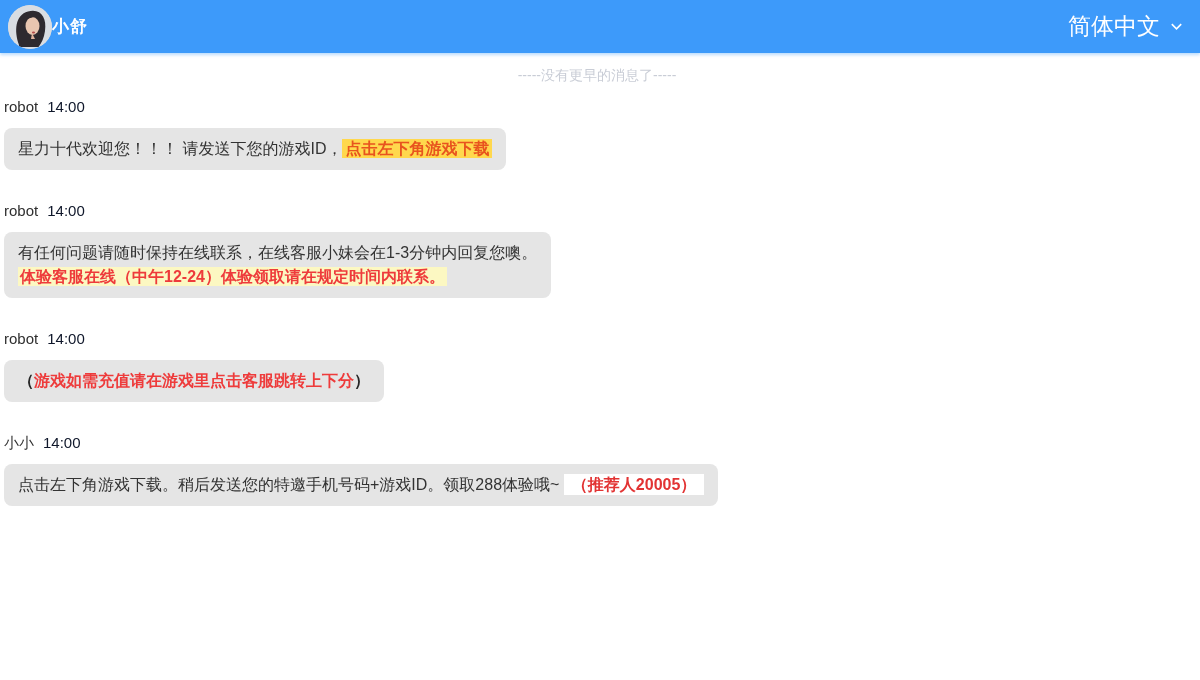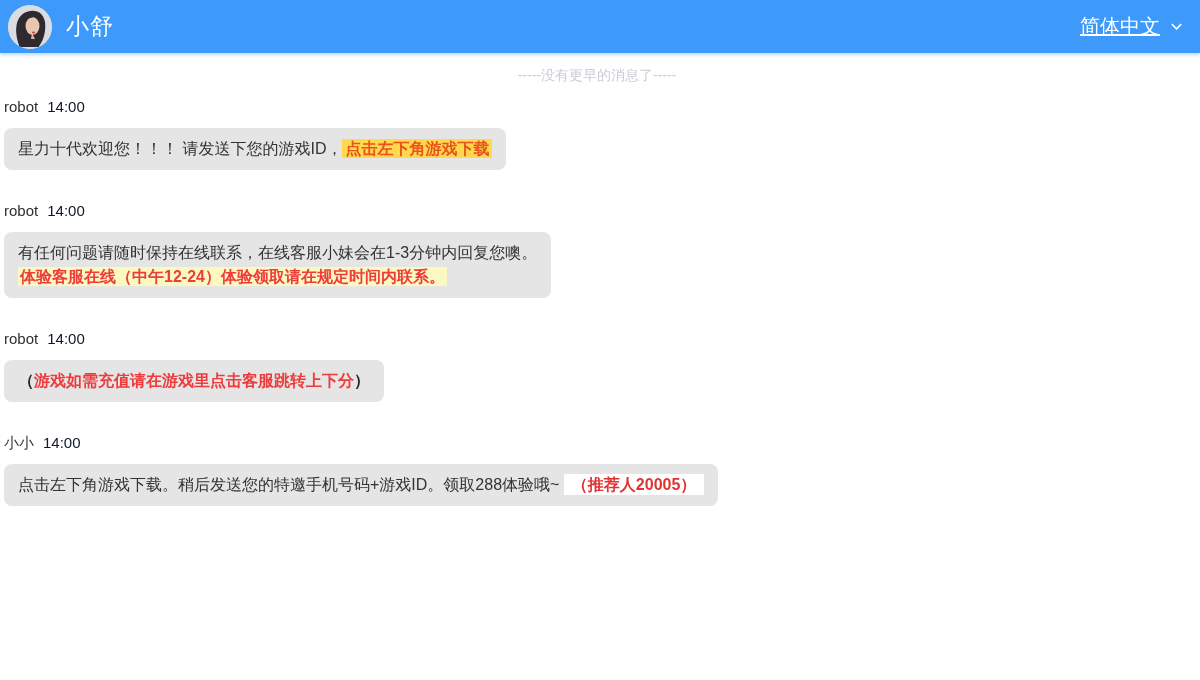--- a/index.html
+++ b/index.html
@@ -22,35 +22,34 @@
   }
   .avatar {
     width: 44px; height: 44px;
     border-radius: 50%;
     overflow: hidden;
     flex: none;
     background: #d9dde2;
   }
   .header-name {
     color: #fff;
-    font-size: 23px;
-    font-weight: normal;
-    margin-left: 14px;
+    font-size: 17px;
+    font-weight: bold;
+    margin-left: 0;
     letter-spacing: 1px;
   }
   .lang-select {
     margin-left: auto;
     display: flex;
     align-items: center;
     gap: 9px;
     color: #fff;
-    font-size: 20px;
+    font-size: 23px;
     cursor: pointer;
     user-select: none;
-    text-decoration: underline;
   }
 
   
   .chat {
     padding: 8px 10px 0 4px;
     height: 645px;
     overflow: hidden;
   }
   .history-divider {
     text-align: center;

